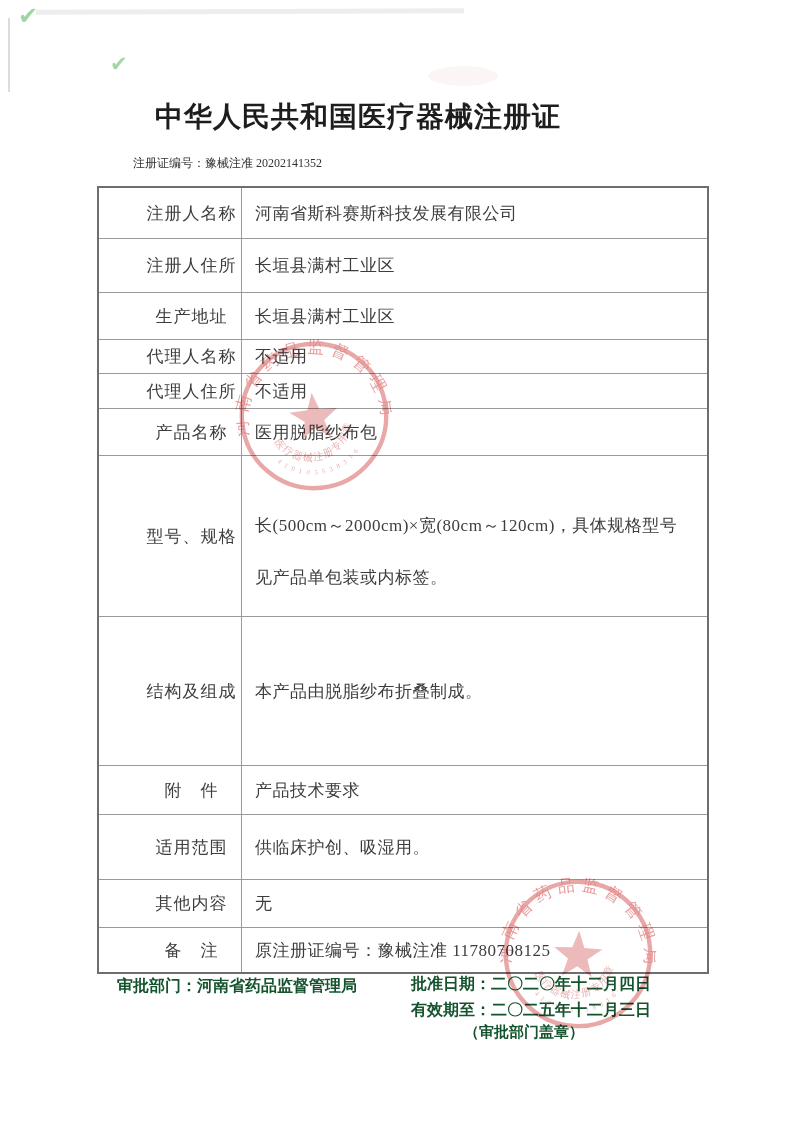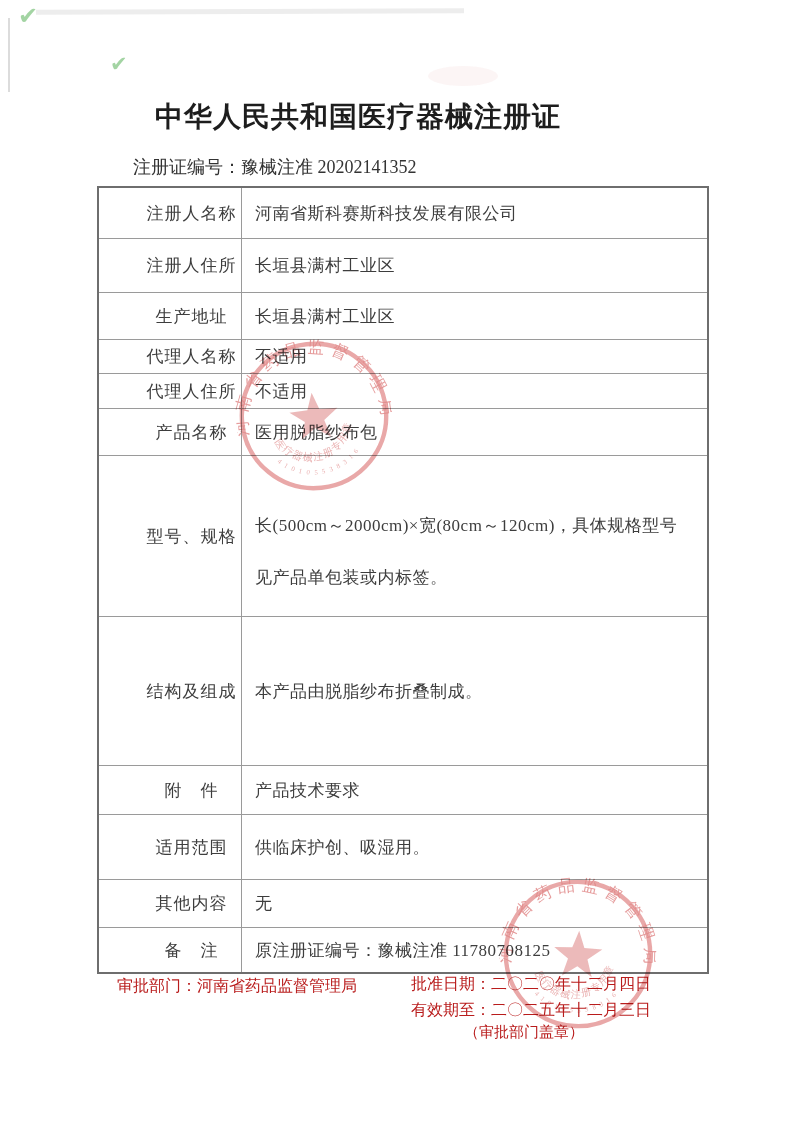--- a/index.html
+++ b/index.html
@@ -17,35 +17,35 @@
   .scan-left { position:absolute; left:8px; top:18px; width:2px; height:74px; background:#dcdcdc; }
   .scan-smudge { position:absolute; left:428px; top:66px; width:70px; height:20px;
     background:rgba(233,170,170,0.12); border-radius:50%; }
   .green-check { position:absolute; color:#58b158; opacity:0.55;
     font-family:"DejaVu Sans",sans-serif; font-weight:bold; }
   .green-check.c1 { left:18px; top:2px; font-size:24px; }
   .green-check.c2 { left:110px; top:52px; font-size:21px; }
 
   .doc-title { position:absolute; left:155px; top:98px; width:500px;
     font-size:28px; font-weight:bold; color:#1d1d1d; letter-spacing:1px; white-space:nowrap; }
-  .reg-line { position:absolute; left:133px; top:155px; font-size:18px; color:#333; }
+  .reg-line { position:absolute; left:133px; top:155px; font-size:12px; color:#333; }
 
   .cert-table { position:absolute; left:97px; top:186px; width:612px;
     border:2px solid #6e6e6e; background:transparent; }
   .trow { display:flex; border-bottom:1px solid #9a9a9a; align-items:stretch;padding-left:43px; }
   .trow:last-child { border-bottom:none; }
   .tlabel { width:100px; border-right:1px solid #9a9a9a; display:flex;
     align-items:center; justify-content:center; text-align:center;
     font-size:17px; color:#3d3d3d; letter-spacing:1px; }
   .tvalue { flex:1; display:flex; align-items:center; padding-left:13px;
     font-size:17px; color:#3d3d3d; letter-spacing:0.5px; }
   .tvalue.top-align { align-items:flex-start; padding-top:44px; line-height:52px; display:block; }
   .tvalue .vline { display:block; }
 
-  .footer-line { position:absolute; font-size:16px; color:#b91c1c; }
+  .footer-line { position:absolute; font-size:16px; color:#14532d;font-weight:bold; }
   .f-dept { left:117px; top:976px; }
   .f-date { left:411px; top:974px; }
   .f-valid { left:411px; top:1000px; }
   .f-seal { left:464px; top:1023px; font-size:15px;text-align:center; }
 
   .stamp { position:absolute; mix-blend-mode:multiply; opacity:0.78; }
   .stamp1 { left:236px; top:338px; width:156px; height:156px; transform:rotate(-6deg); }
   .stamp2 { left:500px; top:876px; width:156px; height:156px; transform:rotate(3deg); }
   .stamp text { font-family:"Liberation Serif","DejaVu Serif",serif; }
 </style>

